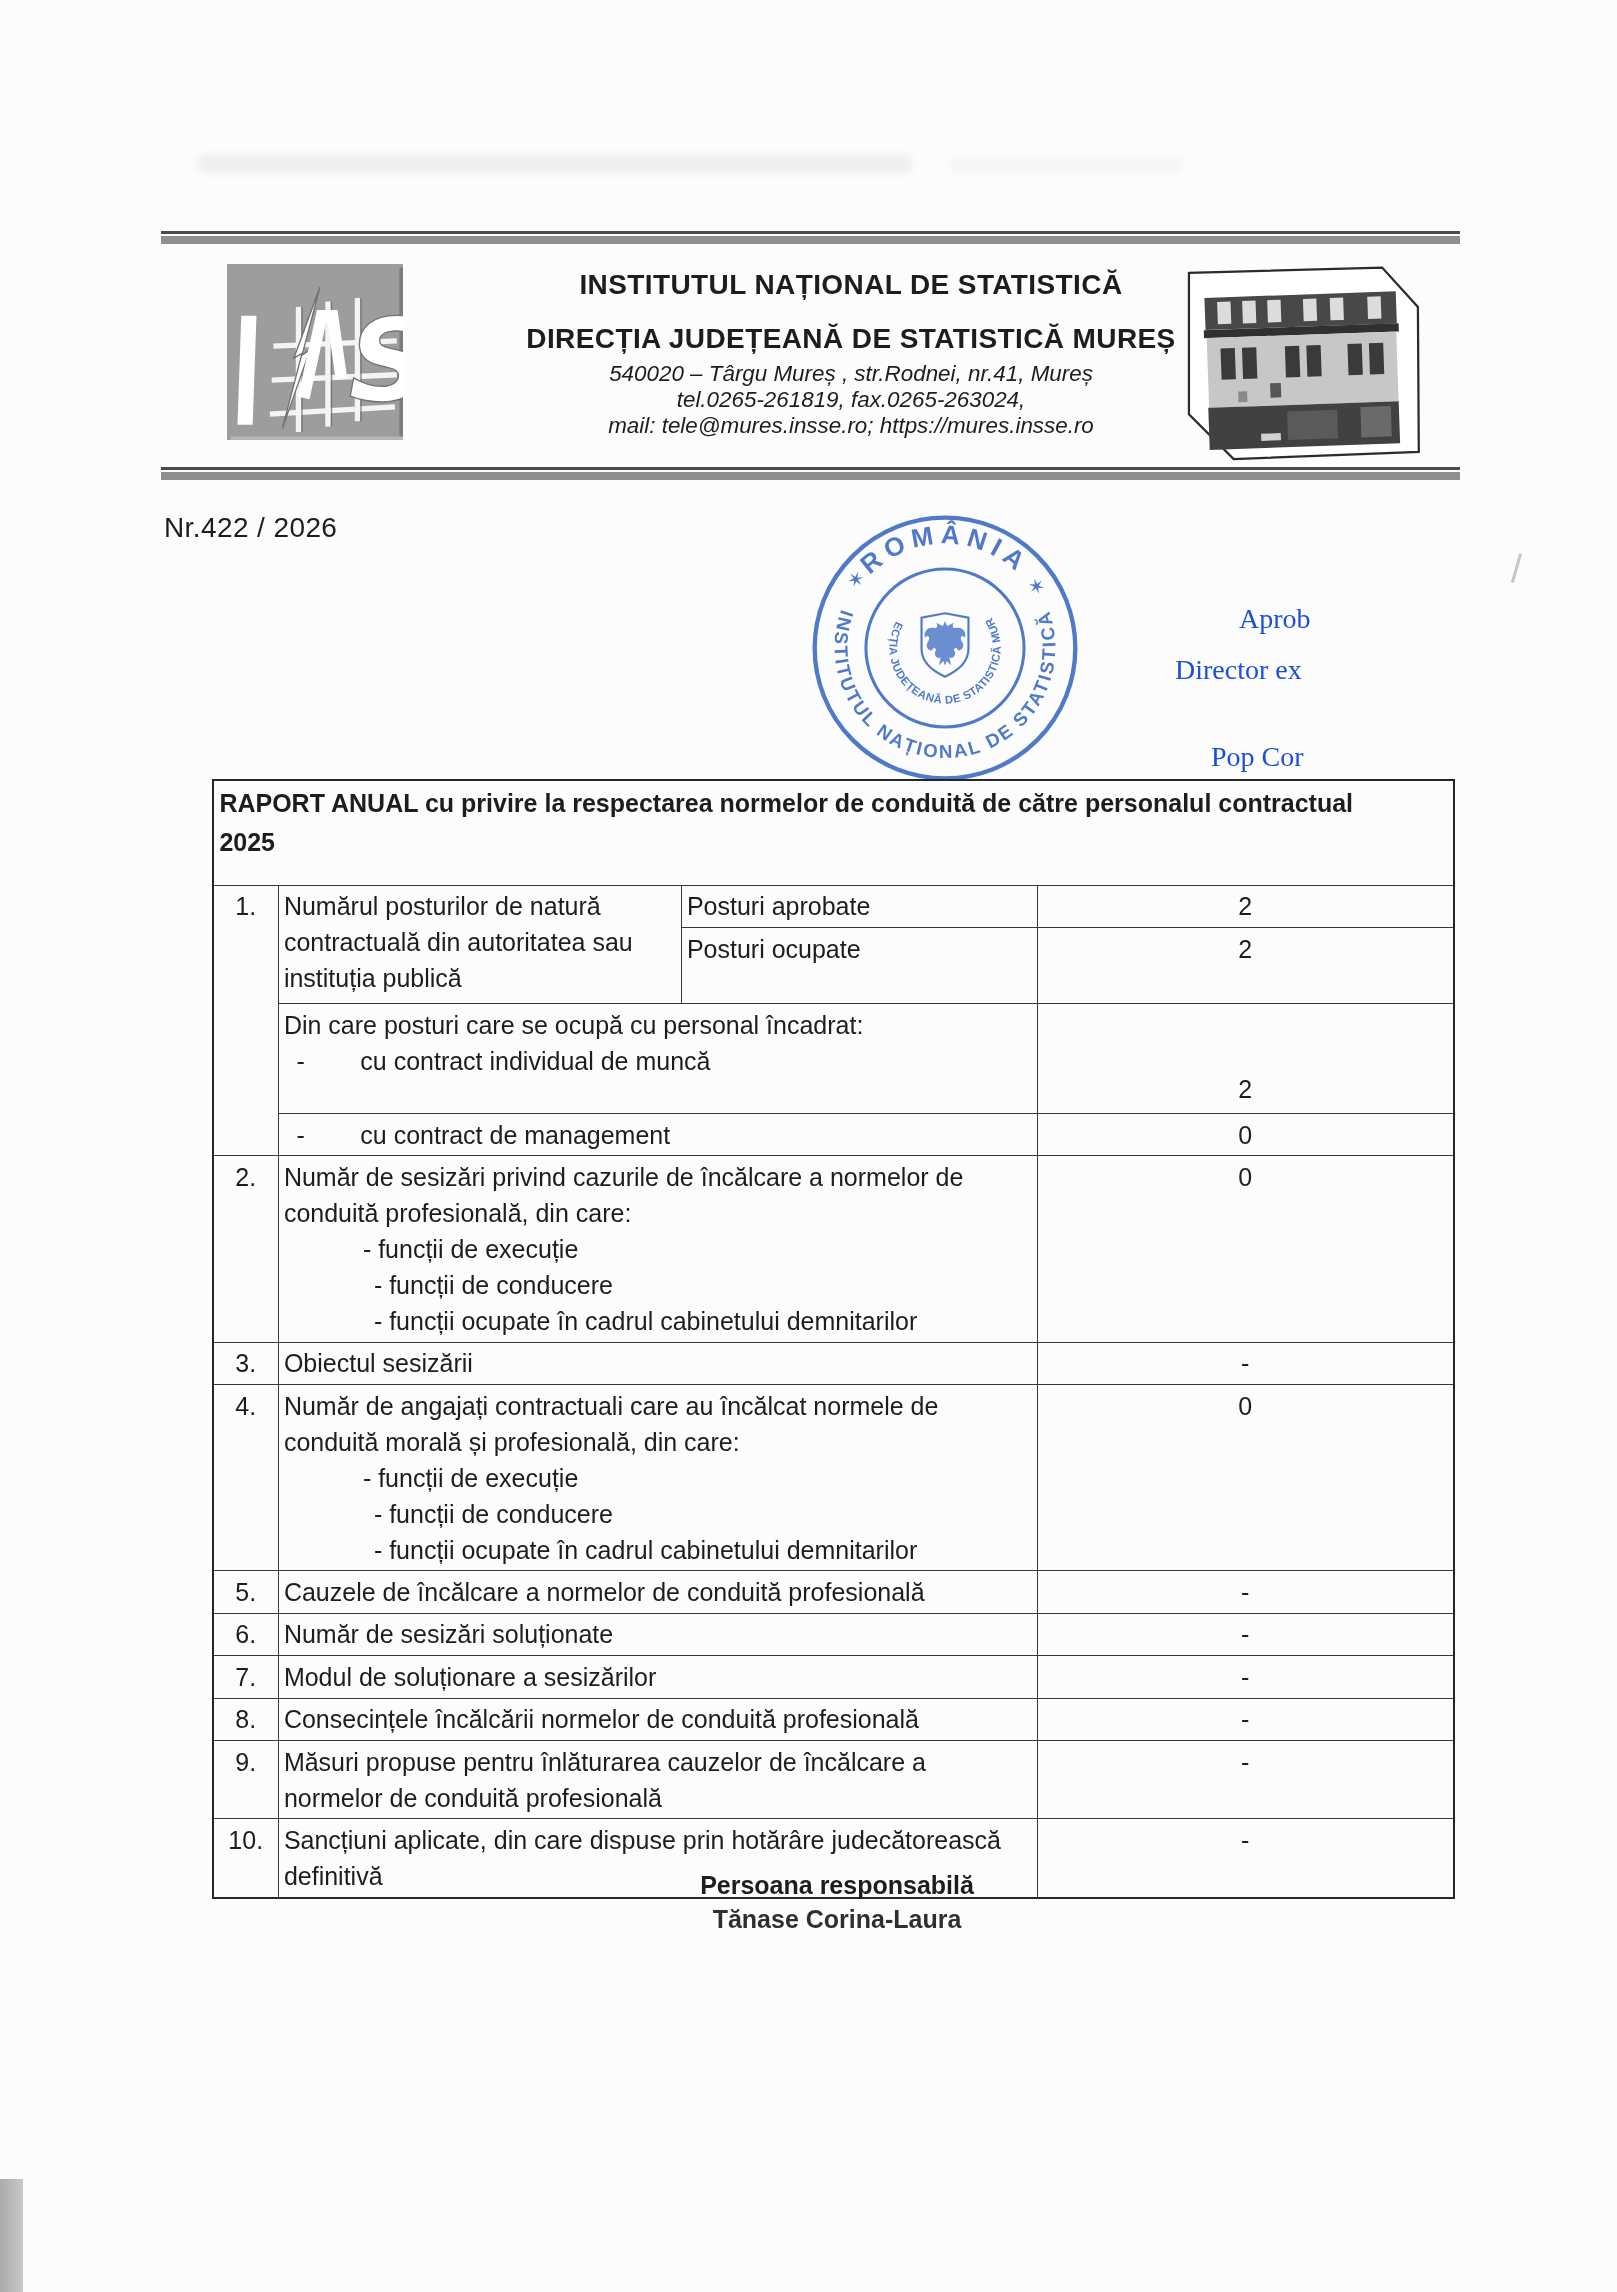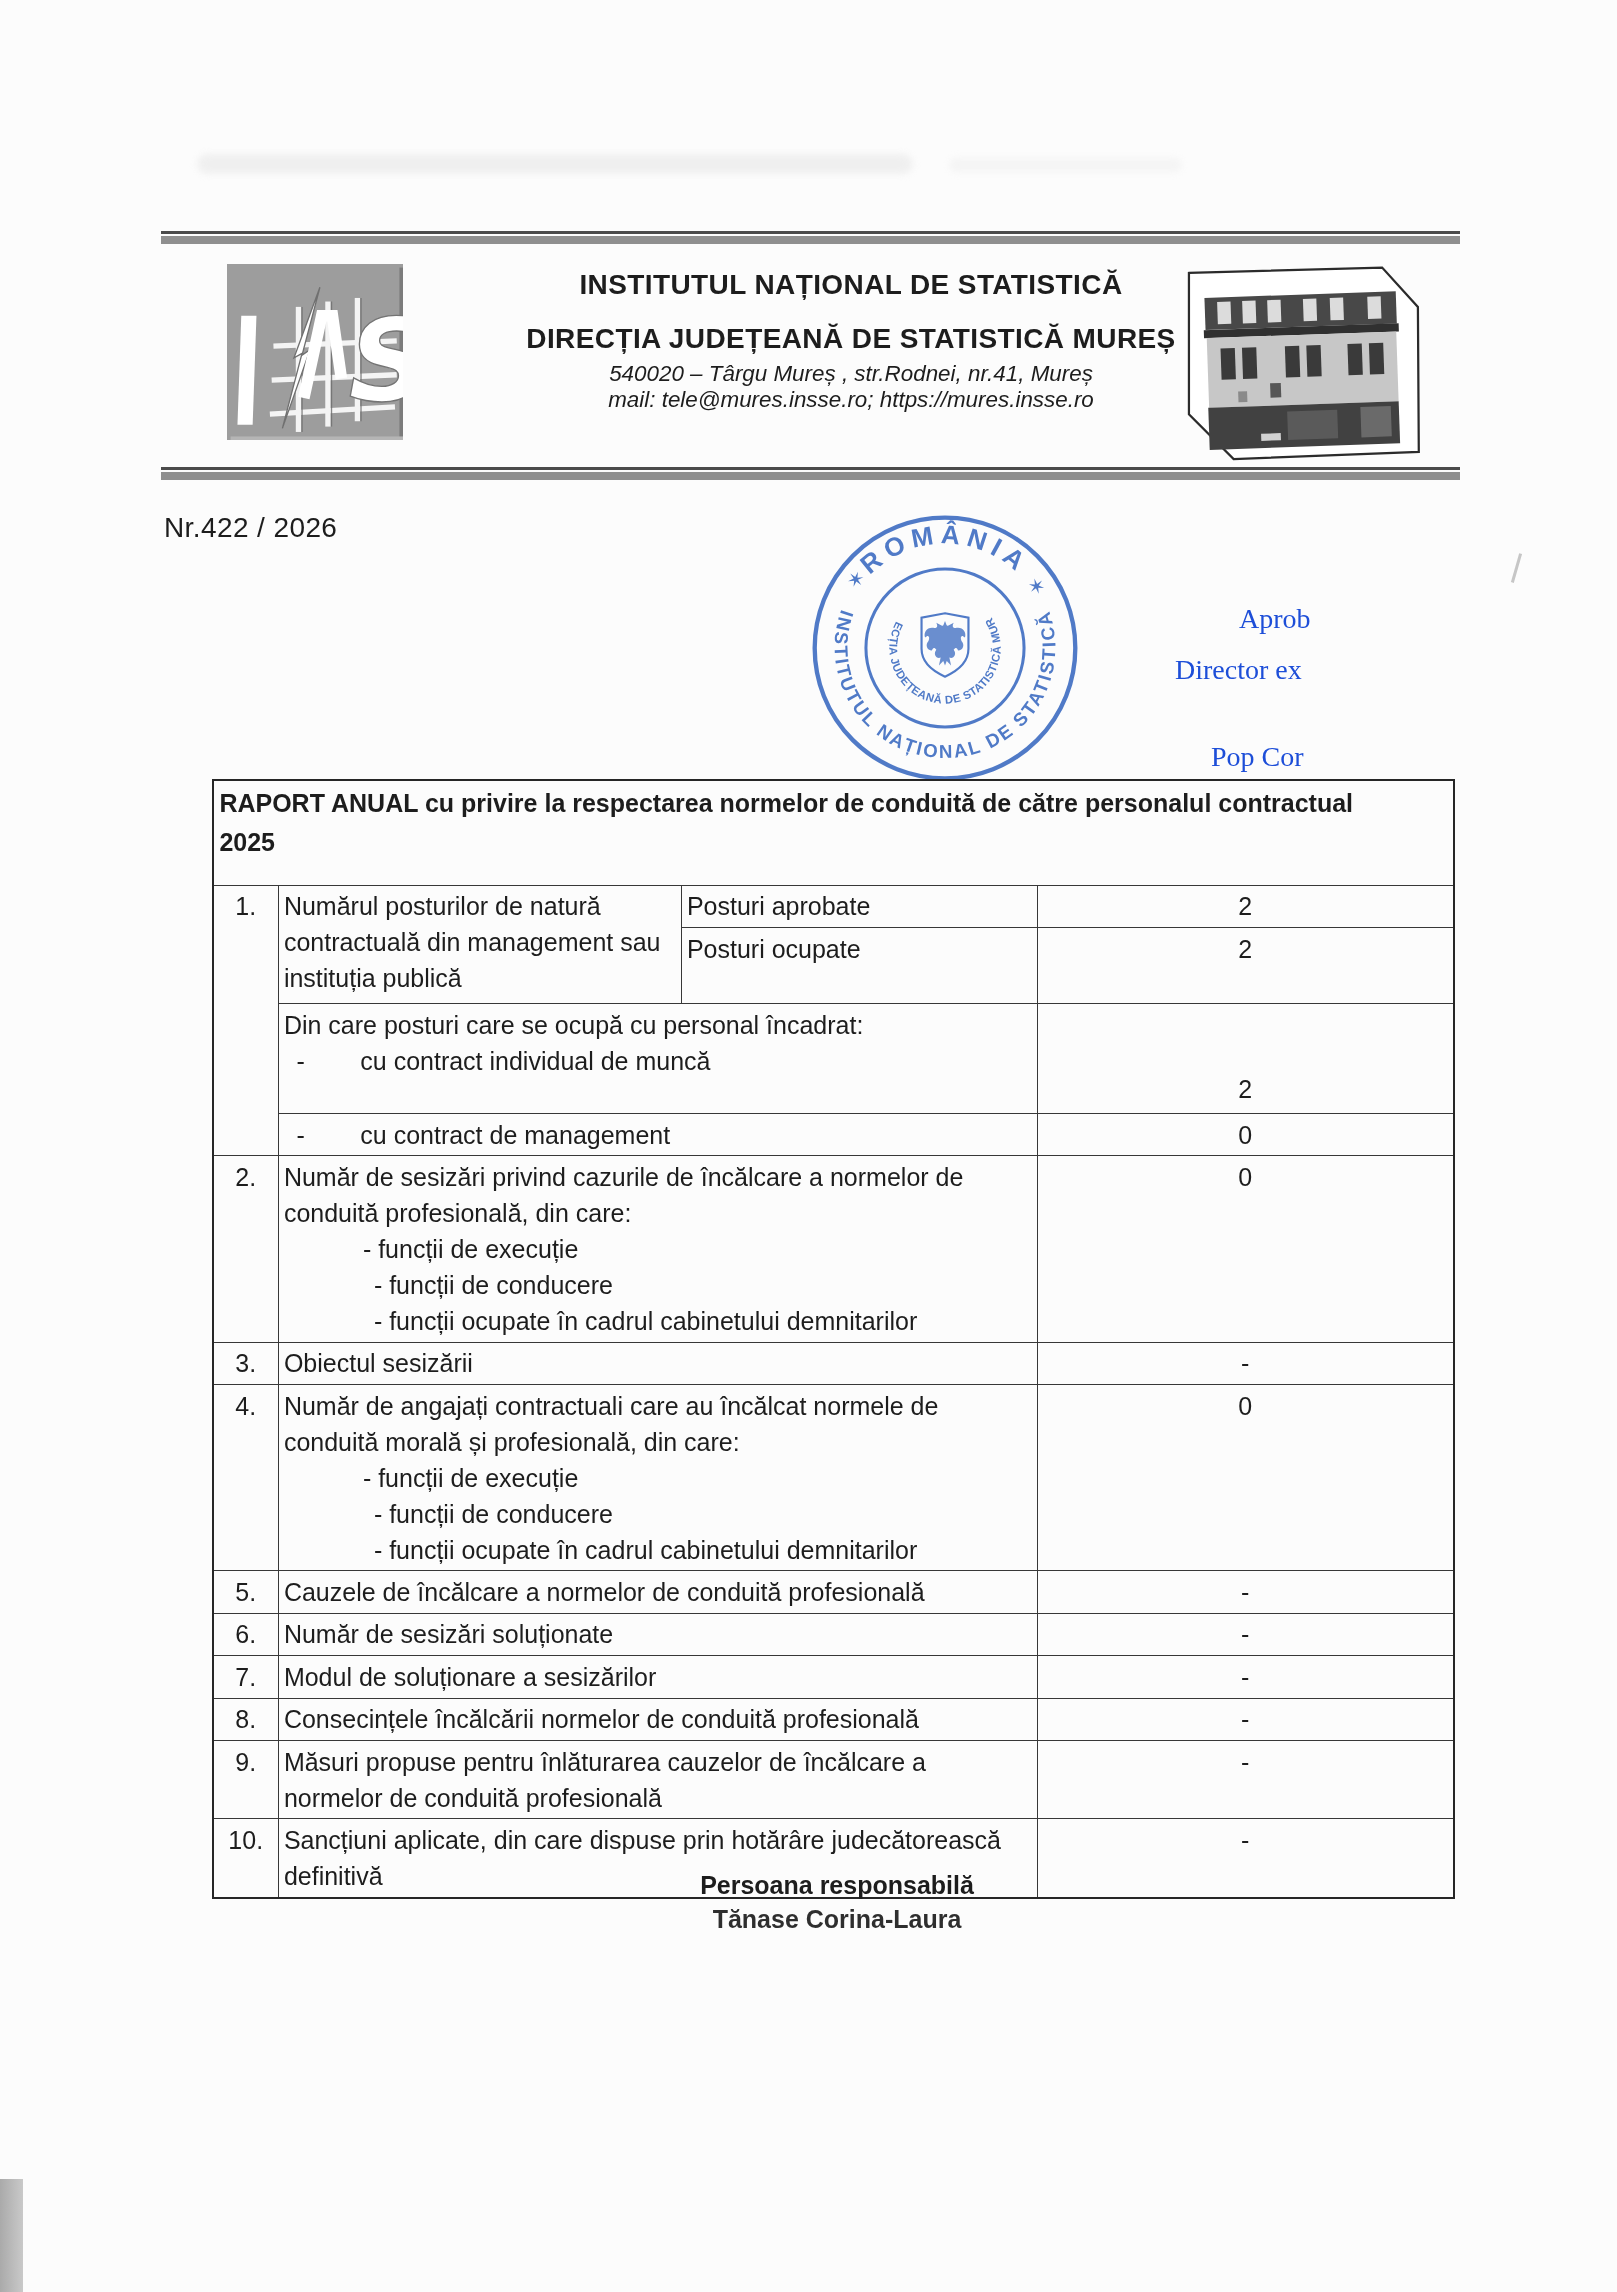--- a/index.html
+++ b/index.html
@@ -97,20 +97,21 @@
 
     <path d="M86 150 L106 58 L118 58 L128 128" fill="none" stroke="#ffffff" stroke-width="13"></path>
 
     <text x="136" y="152" font-family="DejaVu Sans, sans-serif" font-size="128" font-weight="bold" font-style="italic" fill="#ffffff" stroke="#747474" stroke-width="1.5">S</text>
   </svg>
 
   <div class="abs head-center">
     <div class="inst-name">INSTITUTUL NAȚIONAL DE STATISTICĂ</div>
     <div class="dir-name">DIRECȚIA  JUDEȚEANĂ DE STATISTICĂ  MUREȘ</div>
     <div class="addr">540020 – Târgu Mureș , str.Rodnei, nr.41, Mureș</div>
+    <div class="addr2">tel.0265-261819, fax.0265-263024,</div>
     <div class="addr2">mail: tele@mures.insse.ro; https://mures.insse.ro</div>
   </div>
 
   <svg class="abs" style="left:1180px; top:262px;" width="254" height="208" viewBox="0 0 284 232">
     <path d="M10 12 L226 6 L266 50 L267 212 L60 220 L10 170 Z" fill="#ffffff" stroke="#2b2b2b" stroke-width="2.5"></path>
     <g transform="rotate(-2 140 115)">
       <rect x="30" y="36" width="214" height="36" fill="#484848"></rect>
       <g fill="#dcdcdc">
         <rect x="44" y="41" width="15" height="25"></rect>
           <rect x="72" y="41" width="15" height="25"></rect>
@@ -193,21 +194,21 @@
       </colgroup>
     <tbody>
         <tr style="height:105px">
       <td colspan="4" class="title-cell">
         <div>RAPORT ANUAL cu privire la respectarea normelor de conduită de către personalul contractual</div>
         <div>2025</div>
       </td>
     </tr>
     <tr style="height:34px">
       <td class="num" rowspan="4">1.</td>
-      <td class="desc" rowspan="2">Numărul posturilor de natură contractuală din management sau instituția publică</td>
+      <td class="desc" rowspan="2">Numărul posturilor de natură contractuală din autoritatea sau instituția publică</td>
       <td class="desc">Posturi aprobate</td>
       <td class="val">2</td>
     </tr>
     <tr style="height:76px">
       <td class="desc">Posturi ocupate</td>
       <td class="val">2</td>
     </tr>
     <tr style="height:110px">
       <td class="desc" colspan="2">
         <div>Din care posturi care se ocupă cu personal încadrat:</div>

